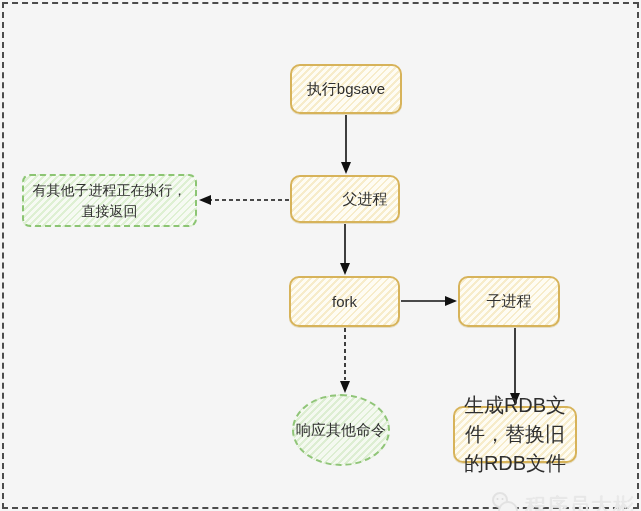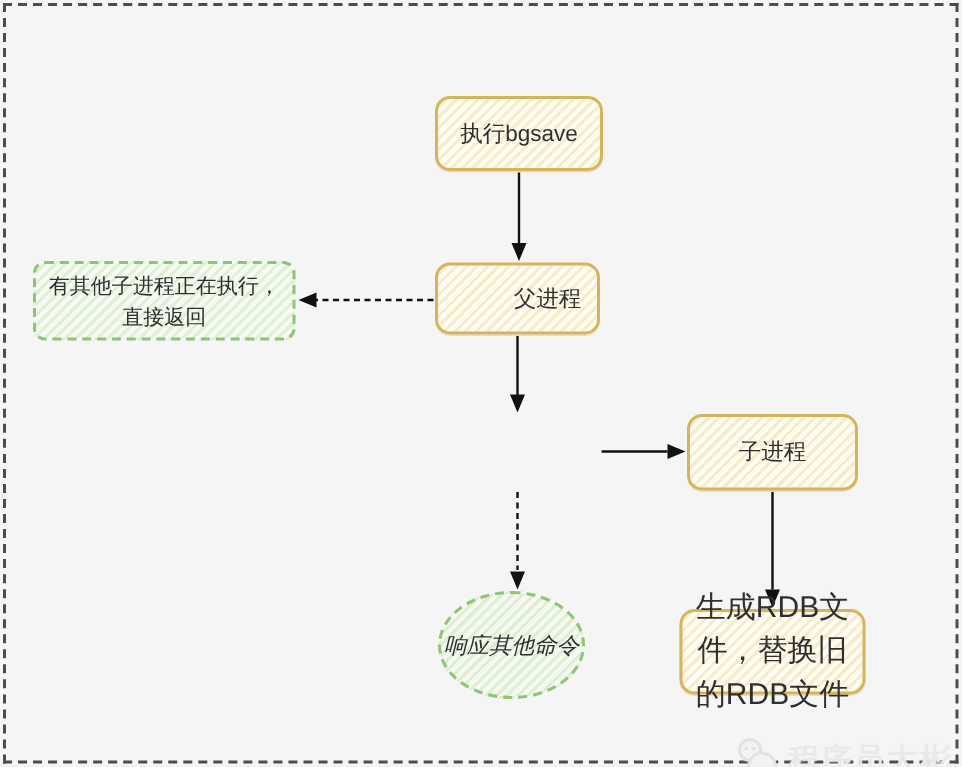--- a/index.html
+++ b/index.html
@@ -26,24 +26,24 @@
     font-size:14px;line-height:1.45;
   }
   .node-ellipse{
     border:2px dashed #90c578;border-radius:50%;
     background:repeating-linear-gradient(135deg,#f4f9f0 0px,#f4f9f0 3px,#ddeed2 3px,#ddeed2 5px);
     font-size:15px;
   }
   #n-bgsave {left:290px;top:64px; width:112px;height:50px;}
   #n-parent {left:290px;top:175px;width:110px;height:48px;padding-left:40px;}
   #n-fork   {left:289px;top:276px;width:111px;height:51px;}
-  #n-child  {left:458px;top:276px;width:114px;height:51px;}
+  #n-child  {left:458px;top:276px;width:102px;height:51px;}
   #n-rdb    {left:453px;top:406px;width:124px;height:57px;font-size:20px;line-height:1.45;padding:4px 6px;}
   #n-busy   {left:22px; top:174px;width:175px;height:53px;padding:4px 8px;}
-  #n-respond{left:292px;top:394px;width:98px; height:72px;font-style:italic;}
+  #n-respond{left:292px;top:394px;width:98px; height:72px;}
   .arrows{position:absolute;left:0;top:0;width:641px;height:511px;pointer-events:none;}
   .watermark{
     position:absolute;left:490px;top:468px;width:138px;height:36px;
     display:flex;align-items:center;color:#e7e7e7;margin-top:20px;
   }
   .wm-text{
     font-size:21px;letter-spacing:1px;color:#e9e9e9;
     text-shadow:0 0 1px #d7d7d7, 0 1px 1px rgba(255,255,255,0.9);
     white-space:nowrap;
   }
@@ -89,20 +89,23 @@
   </div>
 
   <div id="n-bgsave" class="node node-yellow">
     <span>执行bgsave</span>
   </div>
 
   <div id="n-parent" class="node node-yellow">
     <span>父进程</span>
   </div>
 
+  <div id="n-fork" class="node node-yellow">
+    <span>fork</span>
+  </div>
 
   <div id="n-child" class="node node-yellow">
     <span>子进程</span>
   </div>
 
   <div id="n-respond" class="node node-ellipse">
     <span>响应其他命令</span>
   </div>
 
   <div id="n-rdb" class="node node-yellow">

